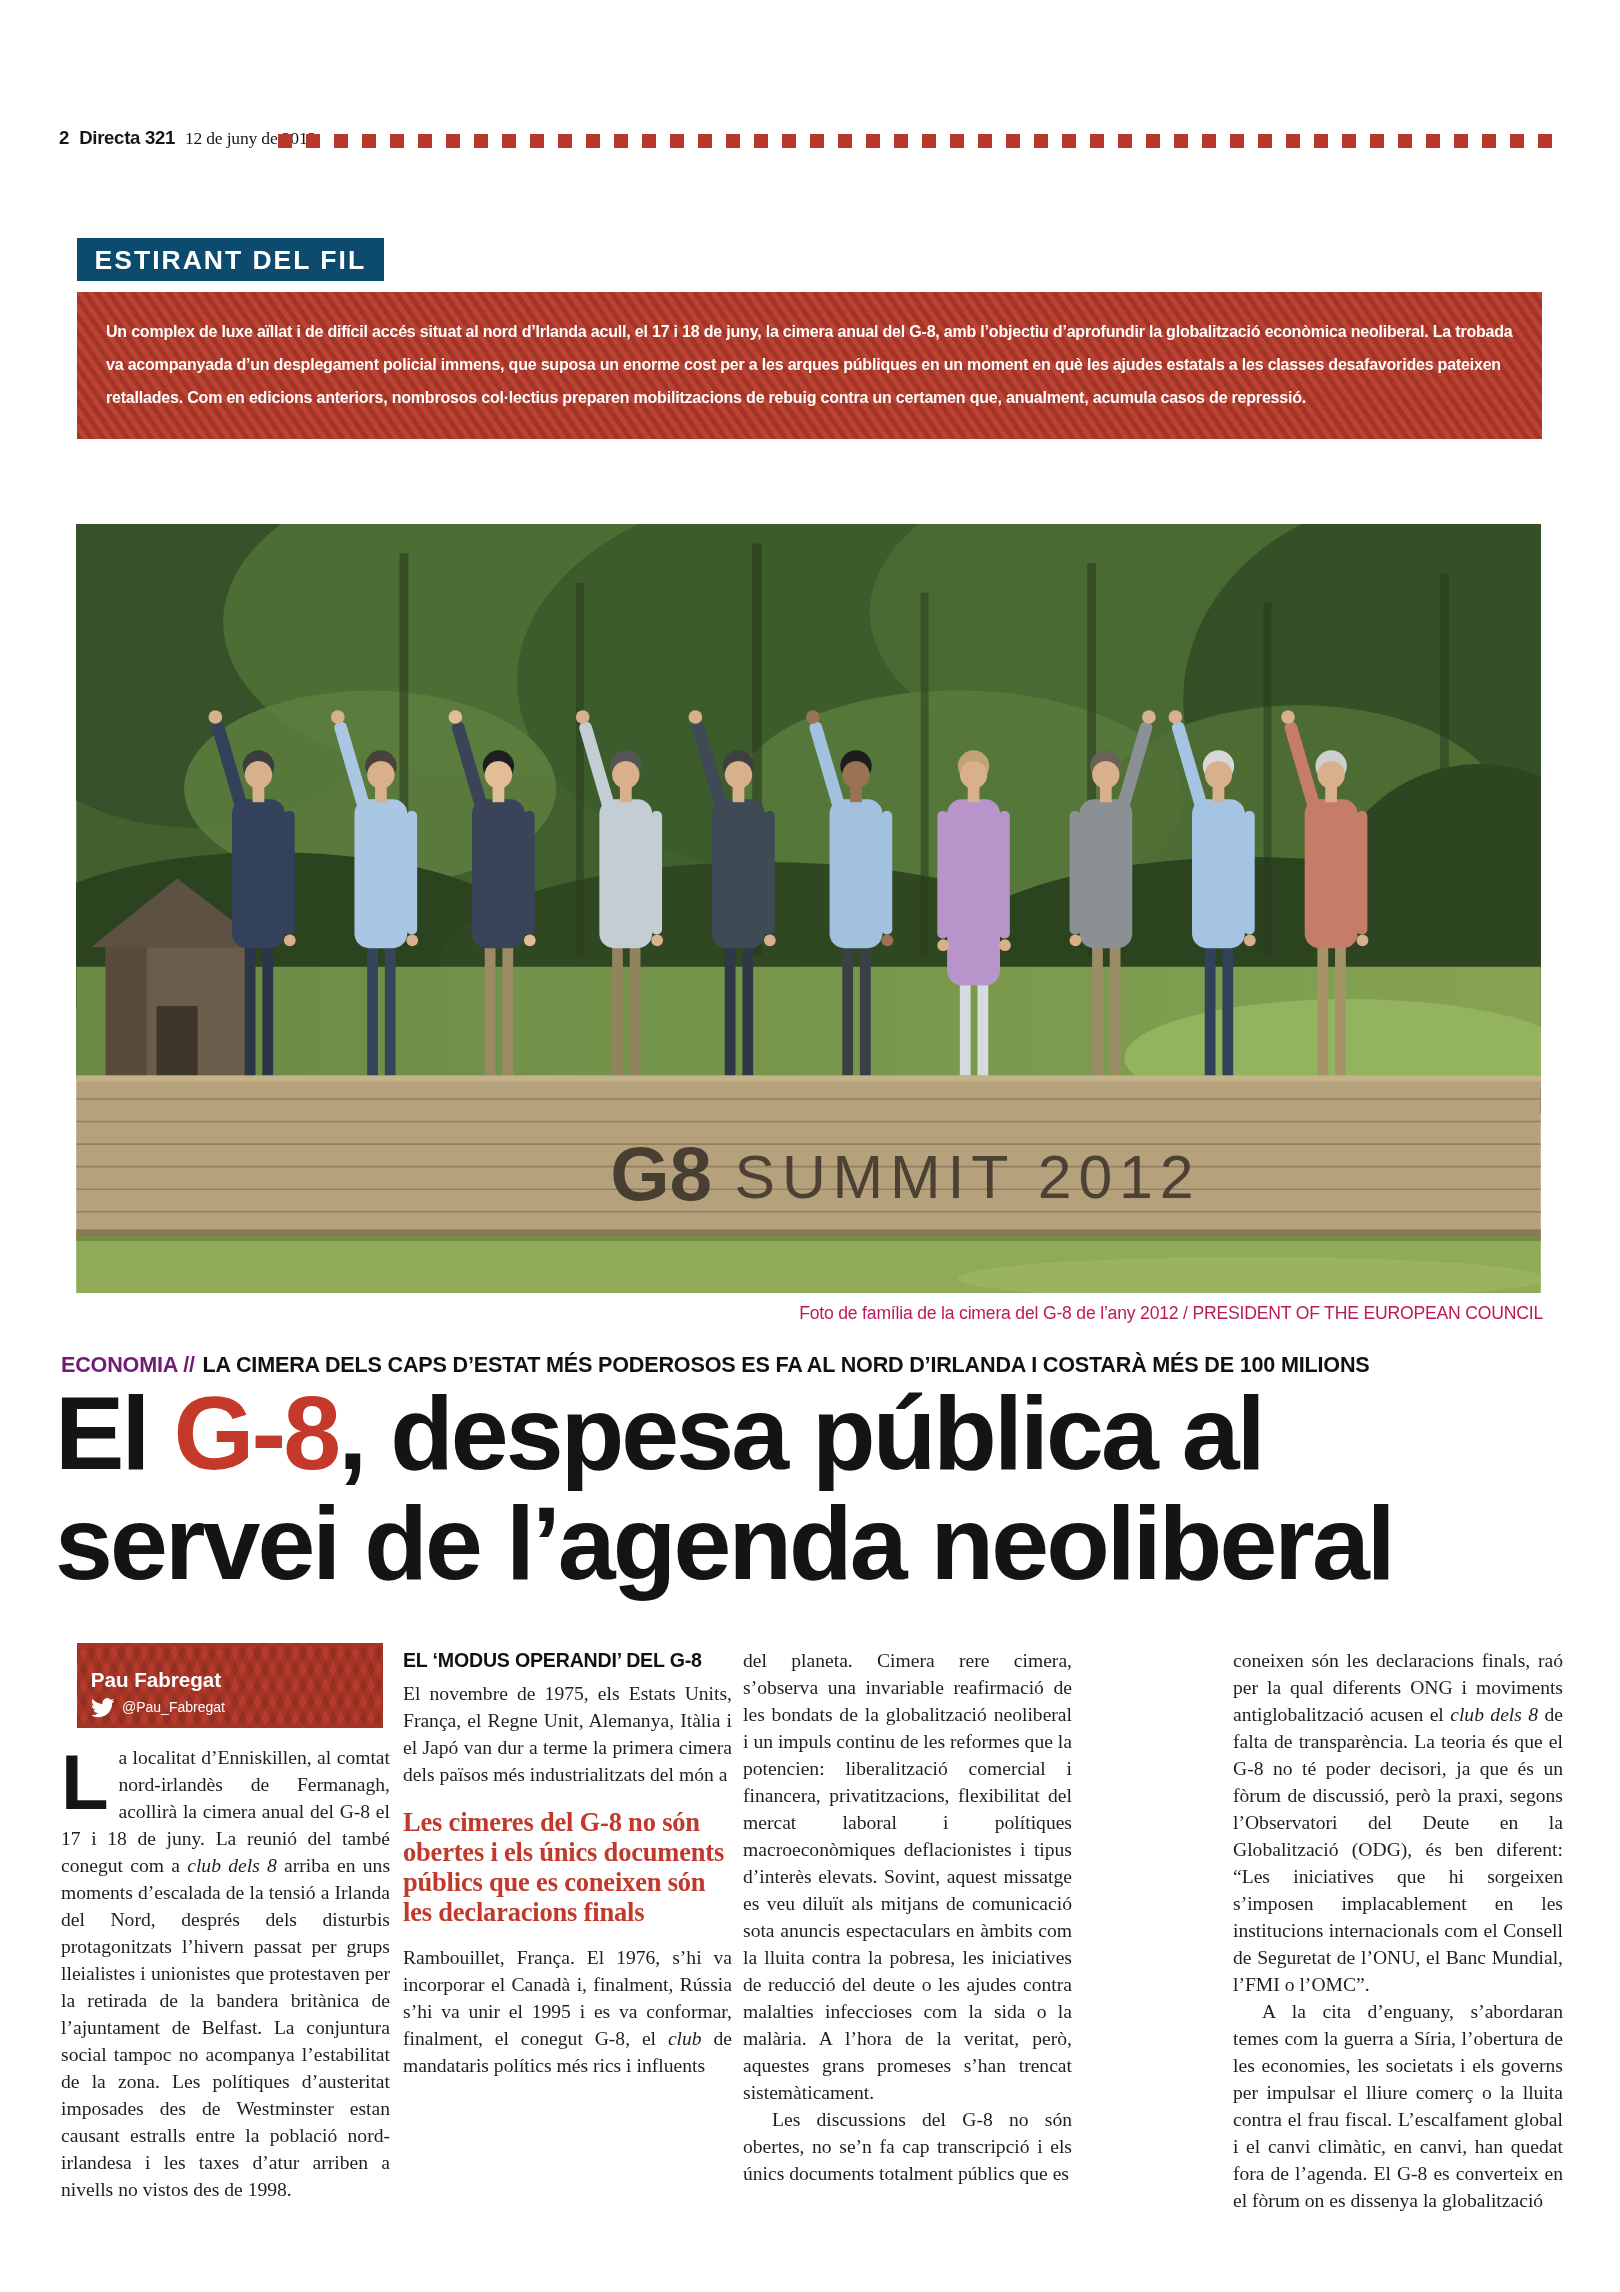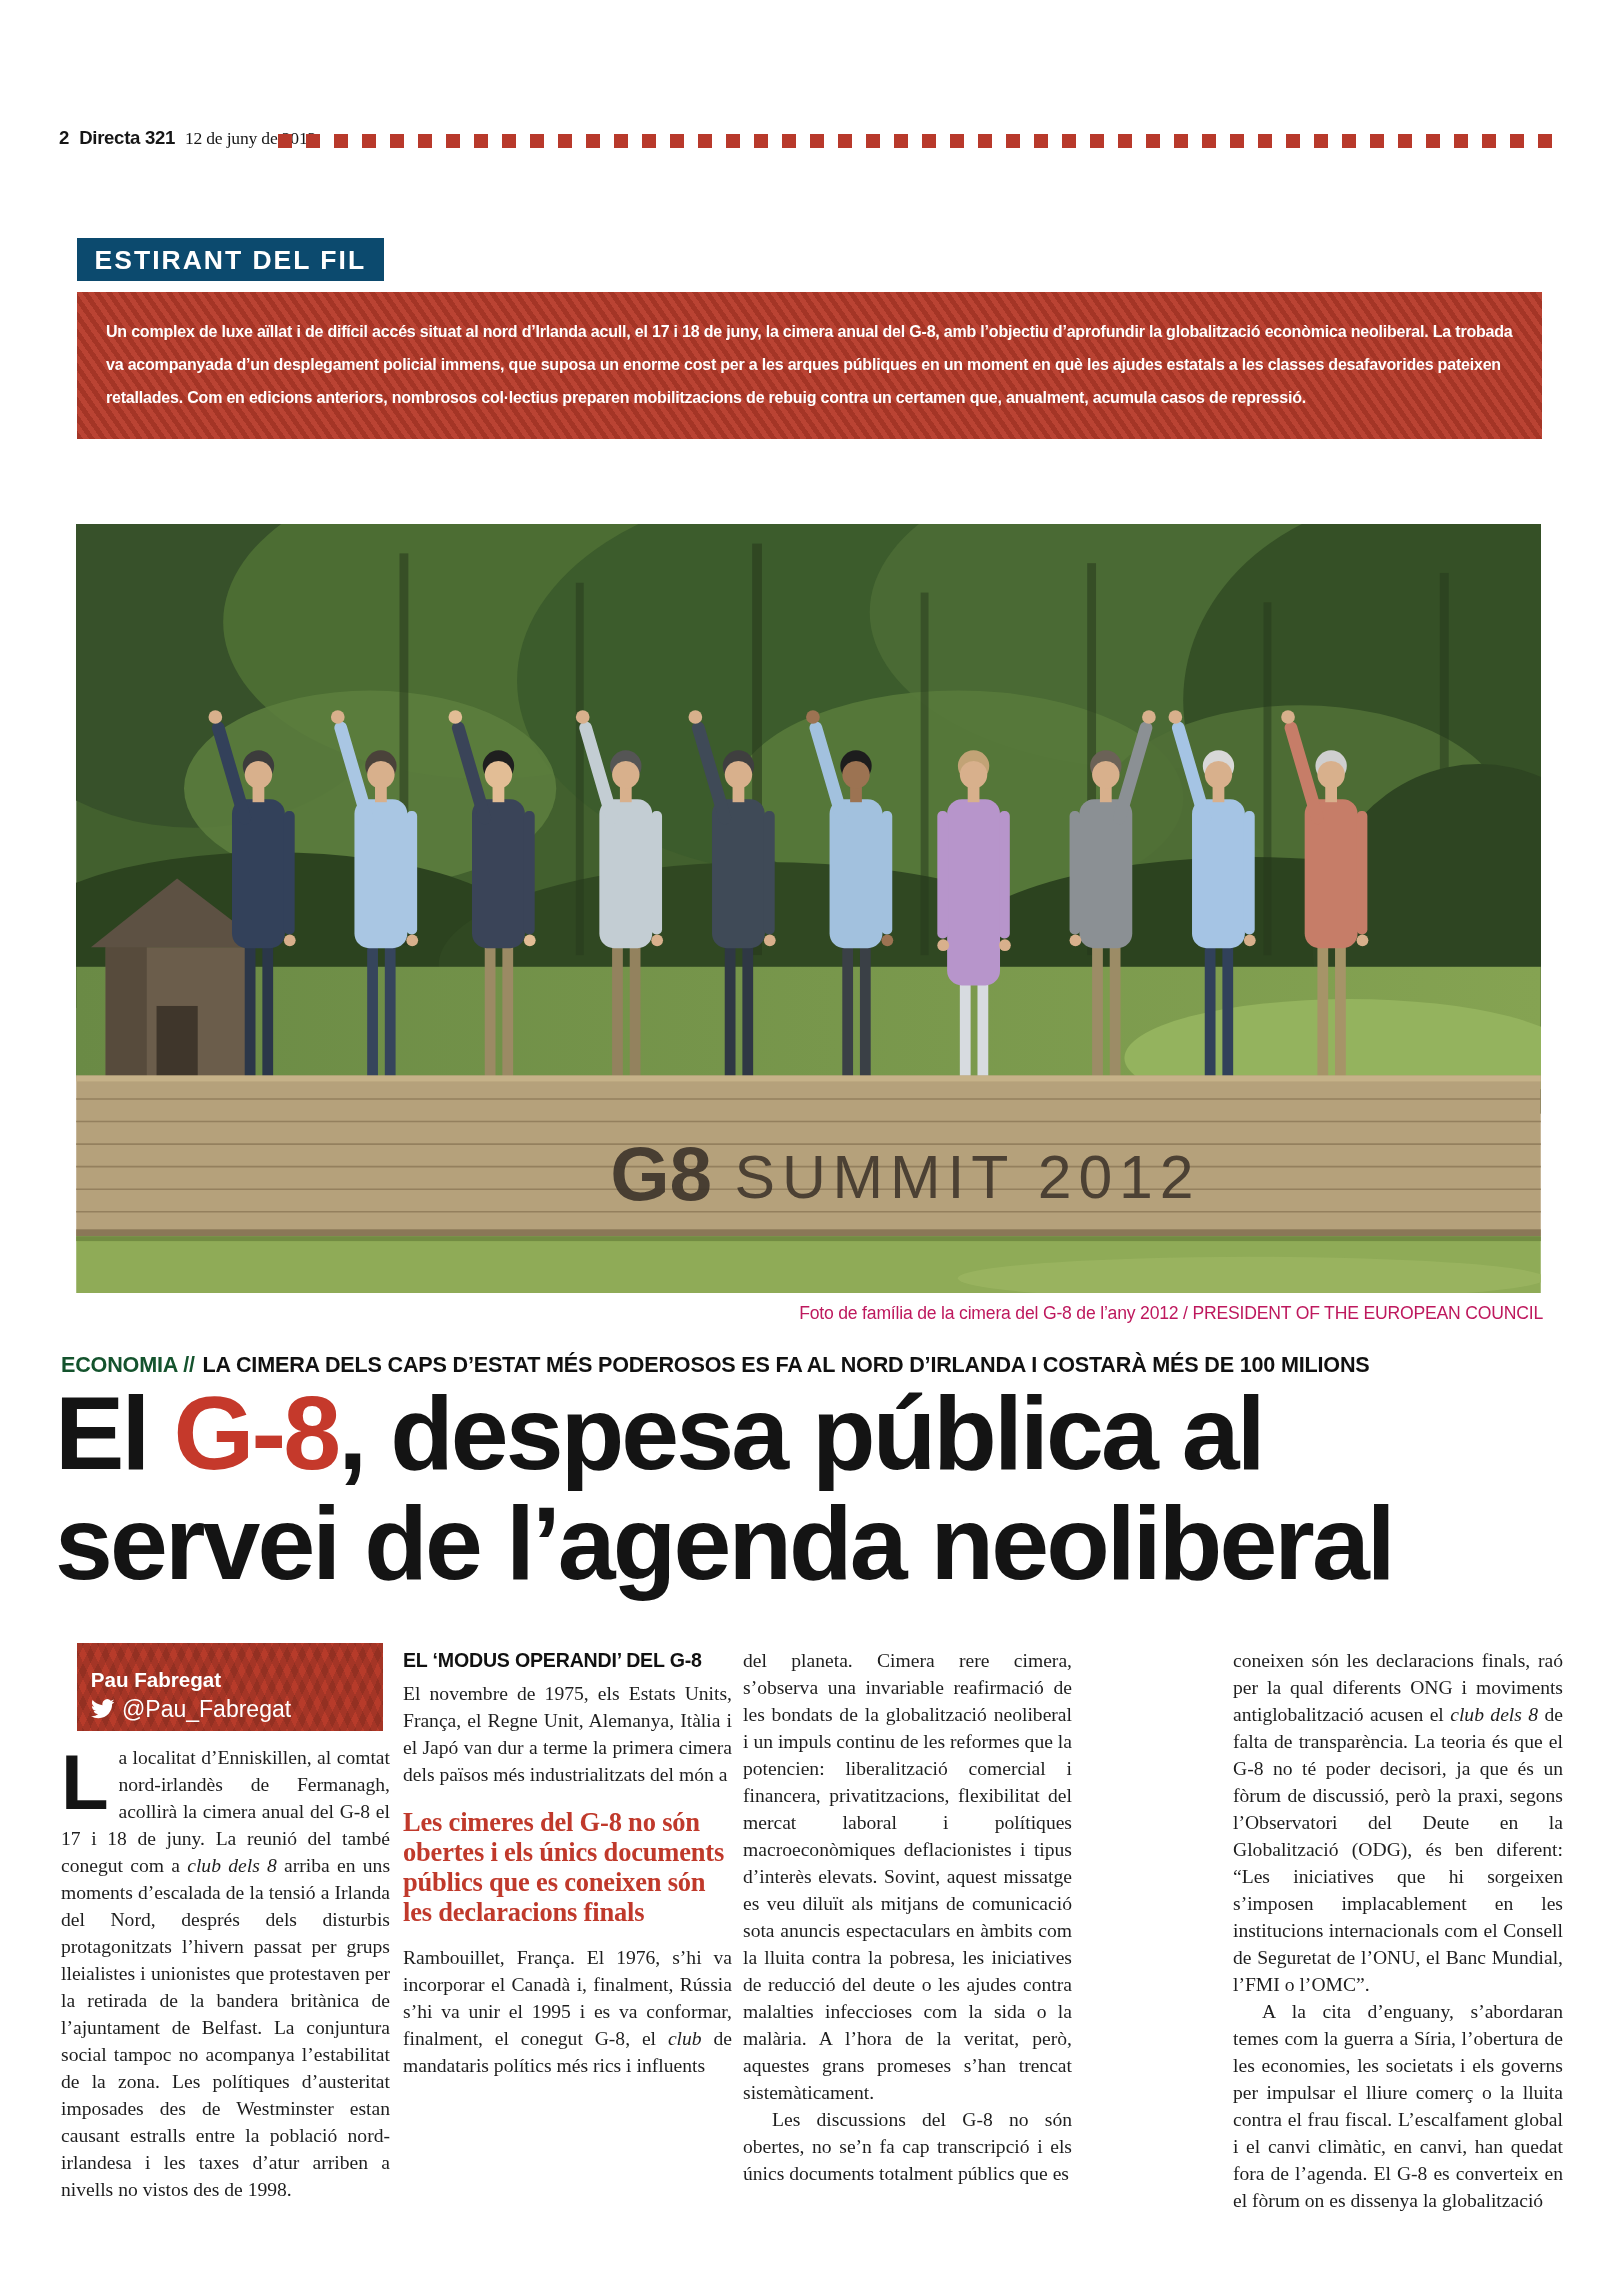--- a/index.html
+++ b/index.html
@@ -28,32 +28,32 @@
     background-color:#b73b2a;
     background-image:repeating-linear-gradient(55deg,rgba(0,0,0,0.10) 0 4.9px,rgba(255,255,255,0.045) 4.9px 9.8px);}
 
   
   .photo{left:76px;top:524px;width:1465px;height:769px;}
   .photo svg{display:block;}
   .caption{top:1303px;right:77px;font-size:17.6px;color:#be185d;letter-spacing:-0.2px;}
 
   
   .kicker{left:61px;top:1352px;font-size:21.6px;font-weight:bold;color:#111;letter-spacing:-0.2px;}
-  .kicker .red{color:#14532d;margin-right:7.8px;}
+  .kicker .red{color:#701a75;margin-right:7.8px;}
   .headline{left:55px;top:1378px;width:1529px;font-weight:bold;font-size:104px;
     line-height:110px;letter-spacing:-2.9px;color:#141414;}
   .headline .red{color:#c5392b;}
 
   
   .byline{left:77px;top:1643px;width:306px;box-sizing:border-box;padding:9.8px 13.7px 8.8px;
     background-color:#b73b2a;
     background-image:repeating-linear-gradient(115deg,rgba(0,0,0,0.10) 0 6.9px,transparent 6.9px 13.7px),
                      repeating-linear-gradient(65deg,rgba(0,0,0,0.10) 0 6.9px,transparent 6.9px 13.7px);}
   .byline .name{color:#fff;font-weight:bold;font-size:20.6px;margin-top:15px;}
-  .byline .tw{display:flex;align-items:center;gap:7.8px;color:#fff;font-size:23px;margin-top:3.9px;}
+  .byline .tw{display:flex;align-items:center;gap:7.8px;color:#fff;font-size:14px;margin-top:3.9px;}
   .byline .tw svg{width:23.5px;height:23.5px;fill:#fff;}
 
   
   .col{position:absolute;width:329px;font-family:"Liberation Serif",serif;font-size:19.6px;
     line-height:27px;text-align:justify;color:#1e1e1e;}
   #col-0{left:61px;top:1744px;}
   #col-1{left:403px;top:1647px;}
   #col-2{left:743px;top:1647px;}
   #col-3{left:1233px;top:1647px;width:330px;}
   .para{margin:0;}

